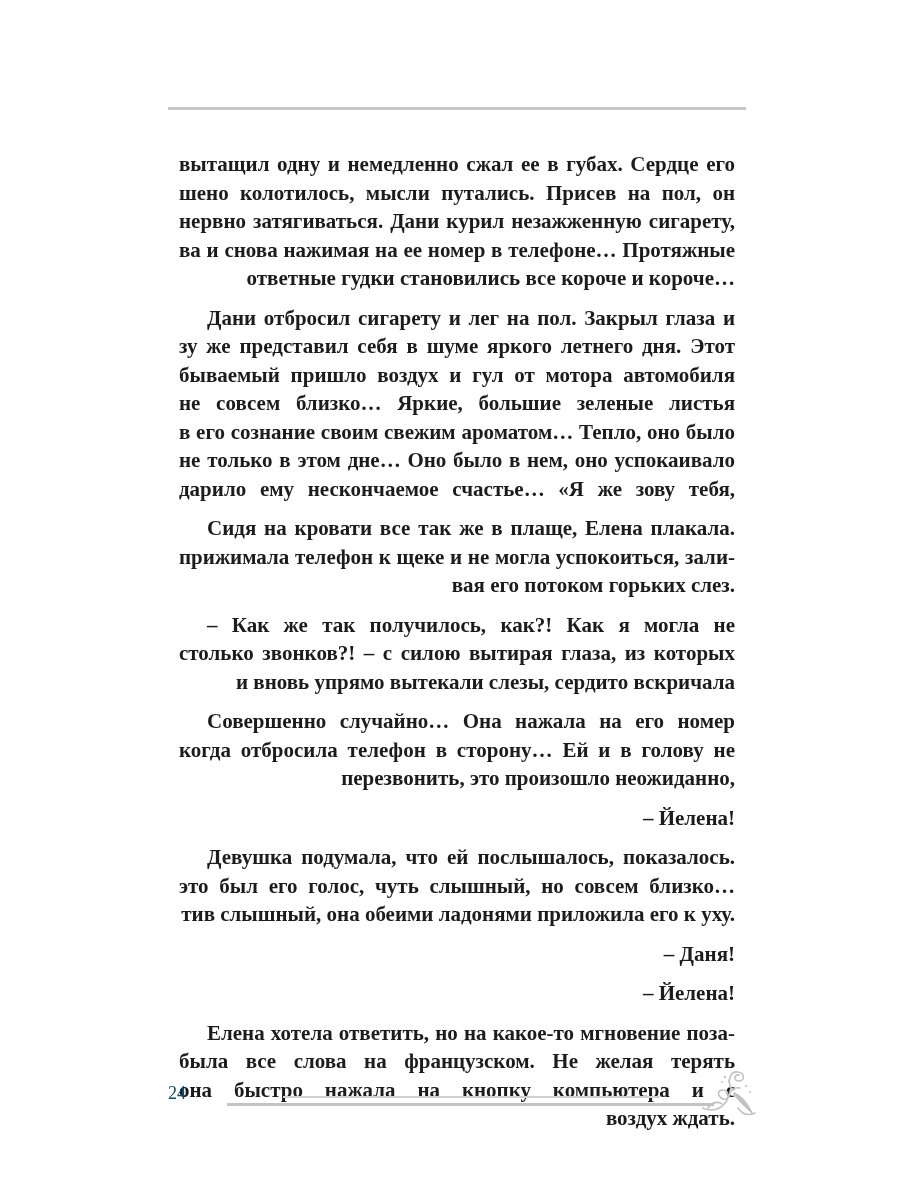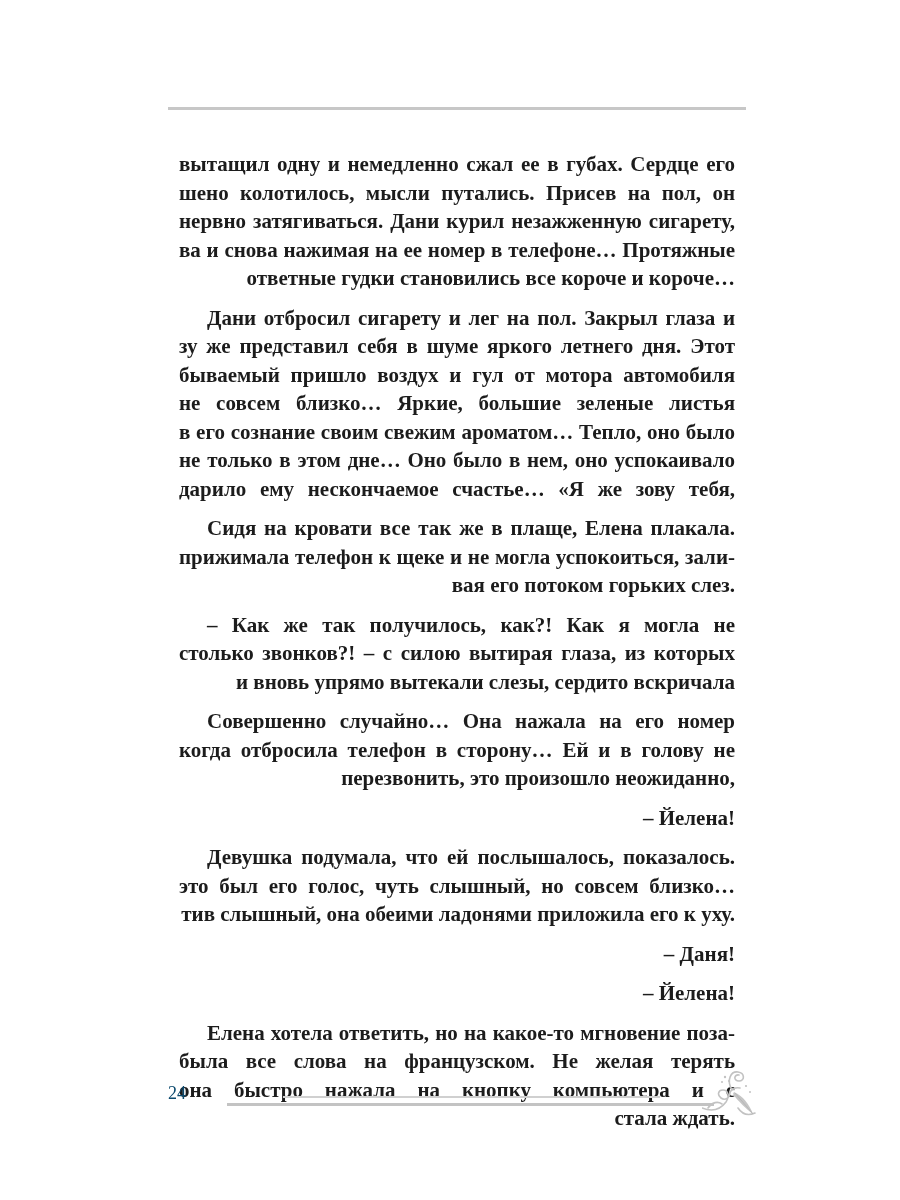--- a/index.html
+++ b/index.html
@@ -136,21 +136,21 @@
       <div class="para">
         <div class="line first">– Даня!</div>
       </div>
       <div class="para">
         <div class="line first">– Йелена!</div>
       </div>
       <div class="para">
         <div class="line first just">Елена хотела ответить, но на какое-то мгновение поза-</div>
         <div class="line just">была все слова на французском. Не желая терять времени,</div>
         <div class="line just">она быстро нажала на кнопку компьютера и с нетерпением</div>
-        <div class="line">стала ждать.</div>
+        <div class="line">воздух ждать.</div>
       </div>
     </div>
 
   <div class="footer">
     <span class="page-num">24</span>
     <div class="footer-rule-thin"></div>
     <div class="footer-rule-thick"></div>
     <svg class="ornament" viewBox="0 0 60 52" fill="none" xmlns="http://www.w3.org/2000/svg">
       <g stroke="#c2c2c2" stroke-width="1.6" fill="none" stroke-linecap="round">
         <path d="M0,40 C10,44 18,42 24,34 C28,28 26,22 21,22 C16,22 15,27 19,30 C23,33 28,30 28,24"></path>

